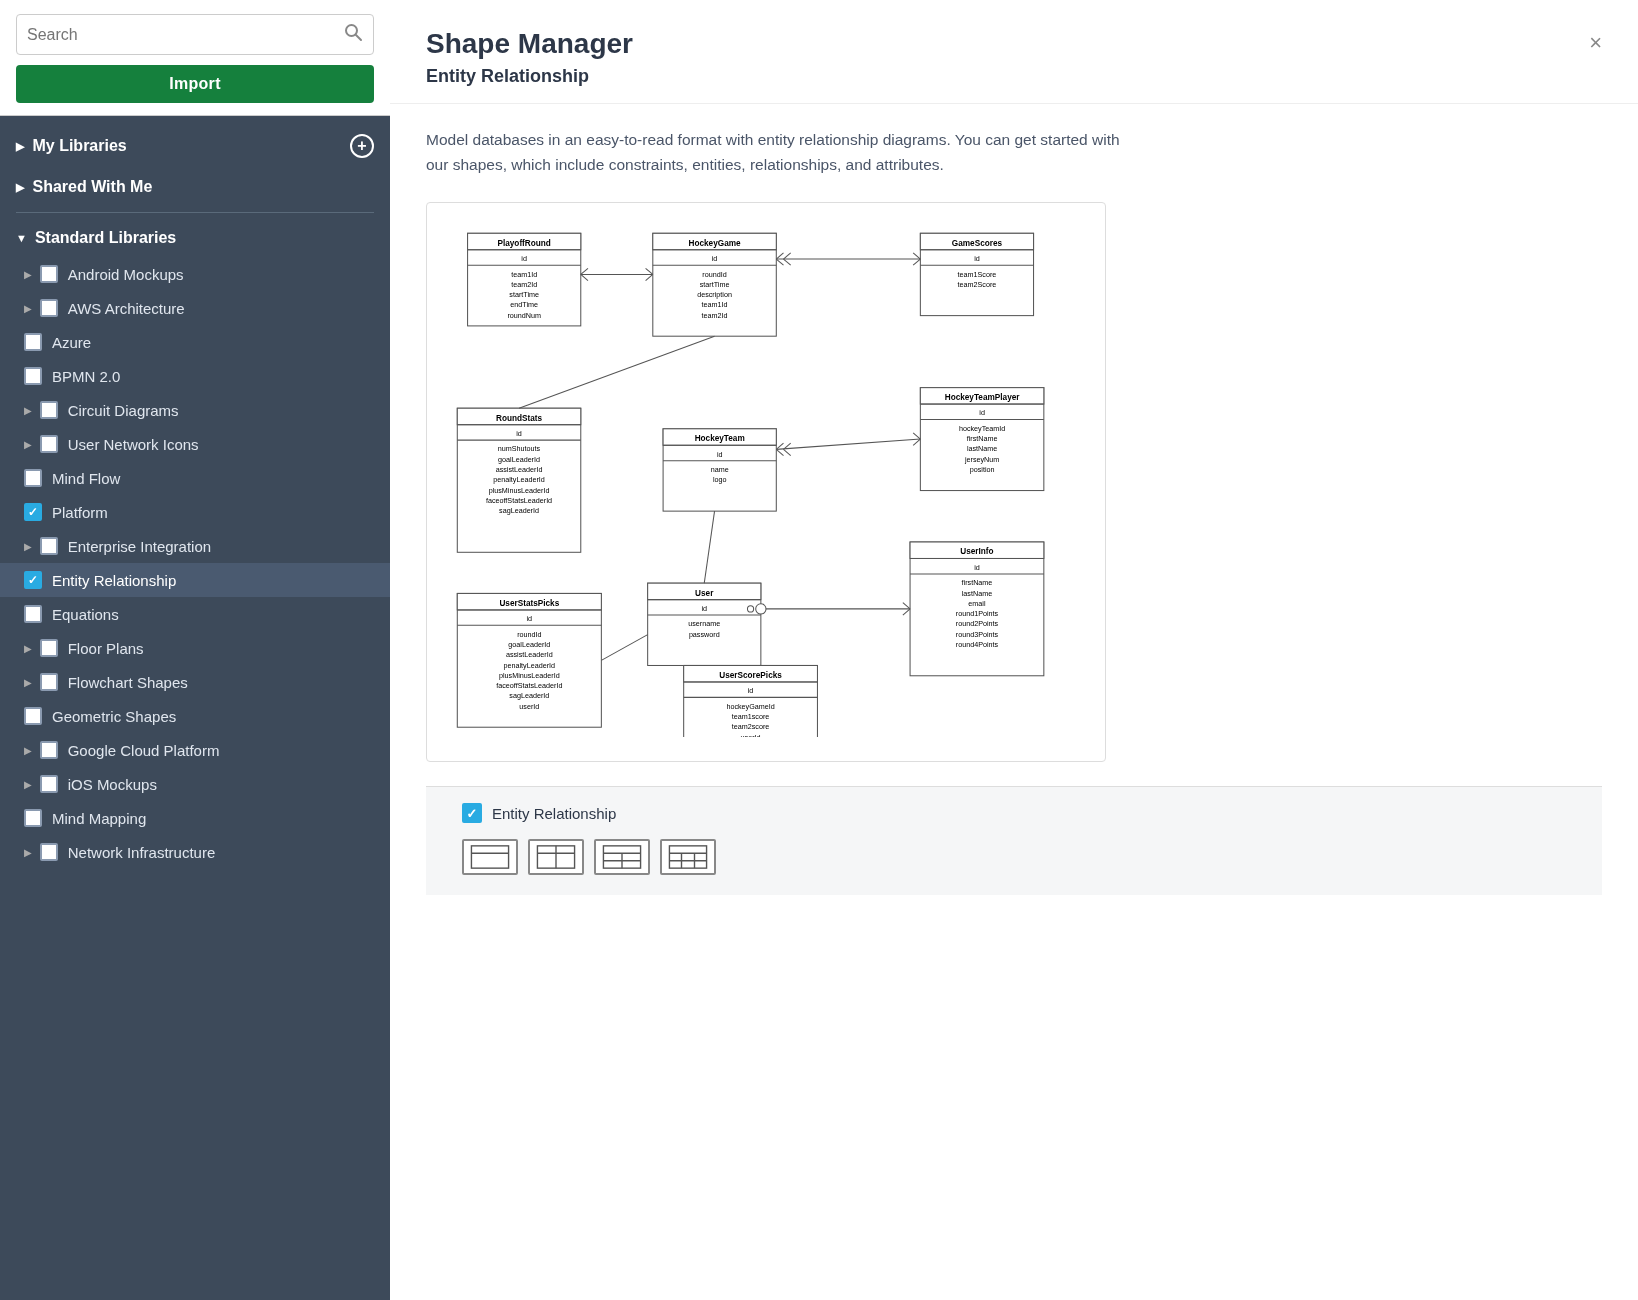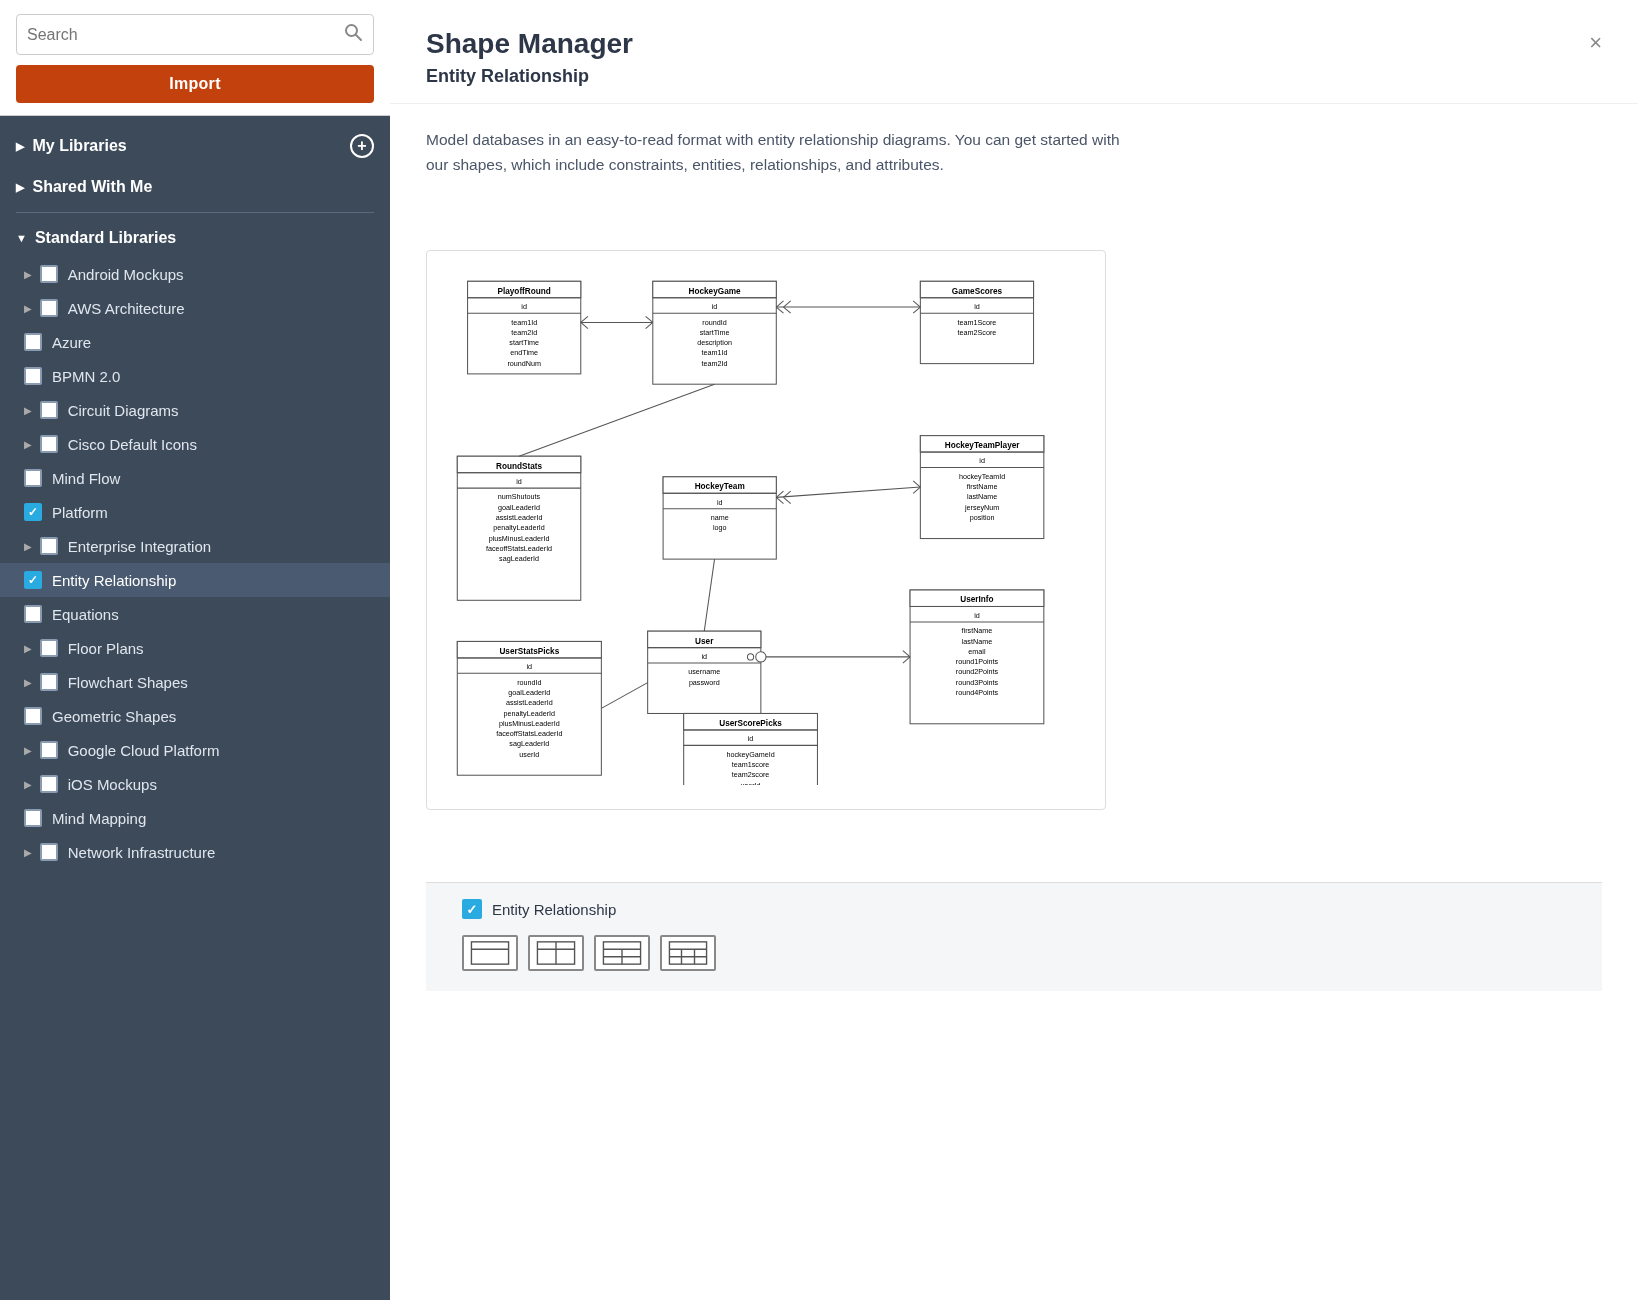--- a/index.html
+++ b/index.html
@@ -37,21 +37,21 @@
       font-size: 16px;
       color: #888;
       background: transparent;
     }
     .search-box .search-icon-svg {
       color: #888;
       font-size: 18px;
     }
     .import-btn {
       width: 100%;
-      background: #c2410c;
+      background: #15803d;
       color: #fff;
       border: none;
       border-radius: 4px;
       padding: 10px;
       font-size: 16px;
       font-weight: 600;
       cursor: pointer;
       letter-spacing: 0.3px;
     }
     .sidebar-list {
@@ -171,21 +171,20 @@
       background: none; border: none;
       line-height: 1;
     }
 
     .main-content {
       flex: 1;
       overflow-y: auto;
       padding: 24px 36px;
       display: flex;
       flex-direction: column;
-      gap: 48px;
     }
     .description {
       font-size: 15.5px;
       color: #4a5568;
       line-height: 1.6;
       margin-bottom: 24px;
       max-width: 700px;
     }
 
     .diagram-preview {
@@ -311,21 +310,21 @@
 
     <div class="lib-item">
       <span class="arrow">▶</span>
       <span class="checkbox empty"></span>
       <span class="lib-item-label">Circuit Diagrams</span>
     </div>
 
     <div class="lib-item">
       <span class="arrow">▶</span>
       <span class="checkbox empty"></span>
-      <span class="lib-item-label">Cisco Default Icons</span>
+      <span class="lib-item-label">User Network Icons</span>
     </div>
 
     <div class="lib-item lib-indent">
       <span class="checkbox empty"></span>
       <span class="lib-item-label">Mind Flow</span>
     </div>
 
     <div class="lib-item lib-indent">
       <span class="checkbox checked"></span>
       <span class="lib-item-label">Platform</span>

